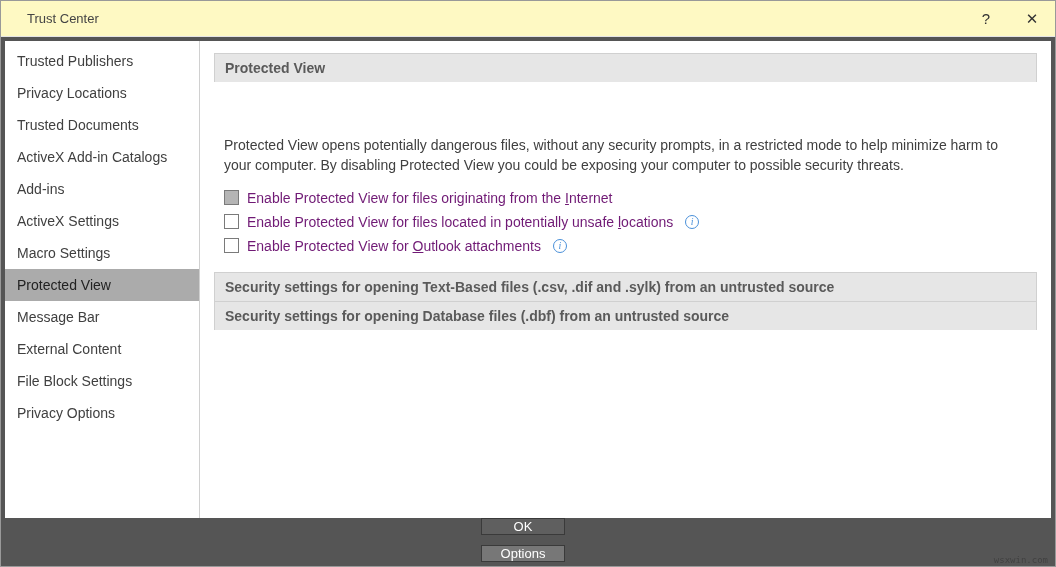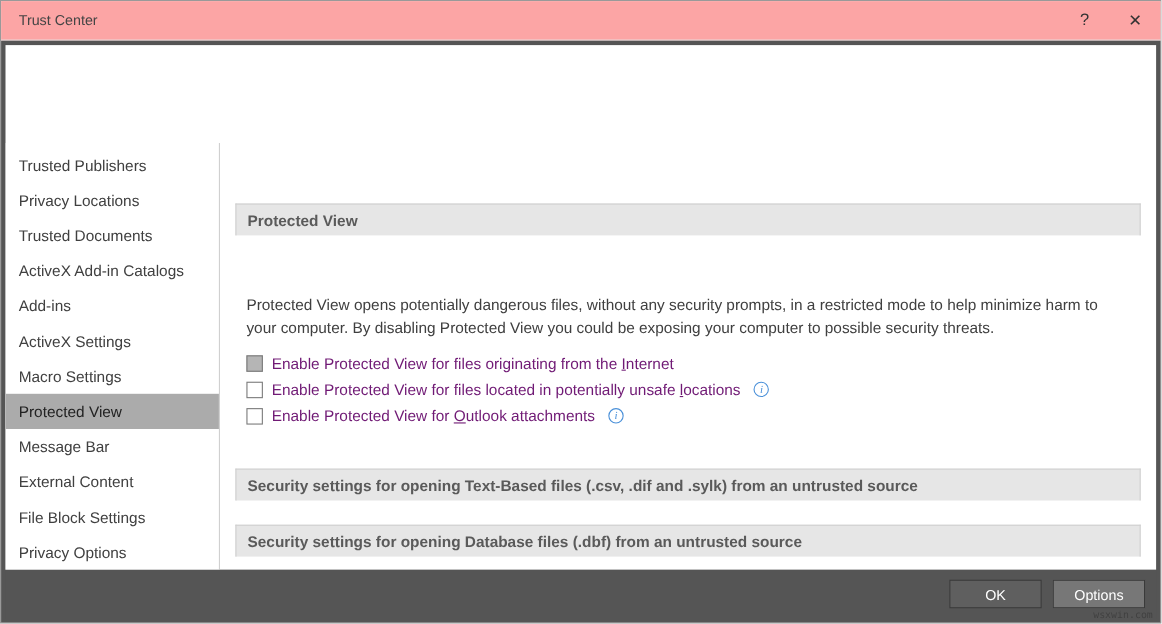--- a/index.html
+++ b/index.html
@@ -17,22 +17,22 @@
     height: 567px;
     background: #fff;
     border: 1px solid #999;
     display: flex;
     flex-direction: column;
   }
   .titlebar {
     height: 36px;
     display: flex;
     align-items: center;
-    padding-left: 16px;
-    background: #fca5a5;
+    padding-left: 26px;
+    background: #fef9c3;
     border-bottom: 1px solid #e5e5e5;
   }
   .titlebar-title {
     flex: 1;
     font-size: 13px;
     color: #444;
   }
   .titlebar-btn {
     width: 46px;
     height: 36px;
@@ -48,21 +48,20 @@
     display: flex;
     flex-direction: column;
     background: #555;
     padding: 4px;
   }
   .inner-frame {
     flex: 1;
     background: #fff;
     display: flex;
     overflow: hidden;
-    align-items: flex-end;
   }
   .sidebar {
     width: 195px;
     background: #fff;
     border-right: 1px solid #d0d0d0;
     padding-top: 4px;
   }
   .sidebar-item {
     padding: 8px 12px;
     font-size: 14px;
@@ -79,21 +78,21 @@
     overflow-y: auto;
   }
   .section-header {
     background: #e6e6e6;
     border: 1px solid #d0d0d0;
     border-bottom: none;
     padding: 6px 10px;
     font-weight: 600;
     color: #5a5a5a;
     font-size: 14px;
-    margin-top: 22px;
+    margin-top: 0;
   }
   .section-header:first-child { margin-top: 0; }
   .section-body {
     padding: 10px 10px 14px 10px;
     margin-top: 43px;
   }
   .description {
     font-size: 14px;
     color: #404040;
     line-height: 1.45;
@@ -133,24 +132,24 @@
     font-size: 10px;
     font-style: italic;
     font-family: Georgia, serif;
     margin-left: 4px;
     background: #fff;
   }
   .footer {
     height: 44px;
     display: flex;
     align-items: center;
-    justify-content: flex-end;
     gap: 10px;
     padding-right: 10px;
     background: #555;
+    flex-direction: column;
   }
   .dlg-btn {
     min-width: 84px;
     height: 26px;
     background: #777;
     border: 1px solid #3a3a3a;
     color: #fff;
     font-size: 13px;
     font-family: inherit;
     cursor: pointer;

